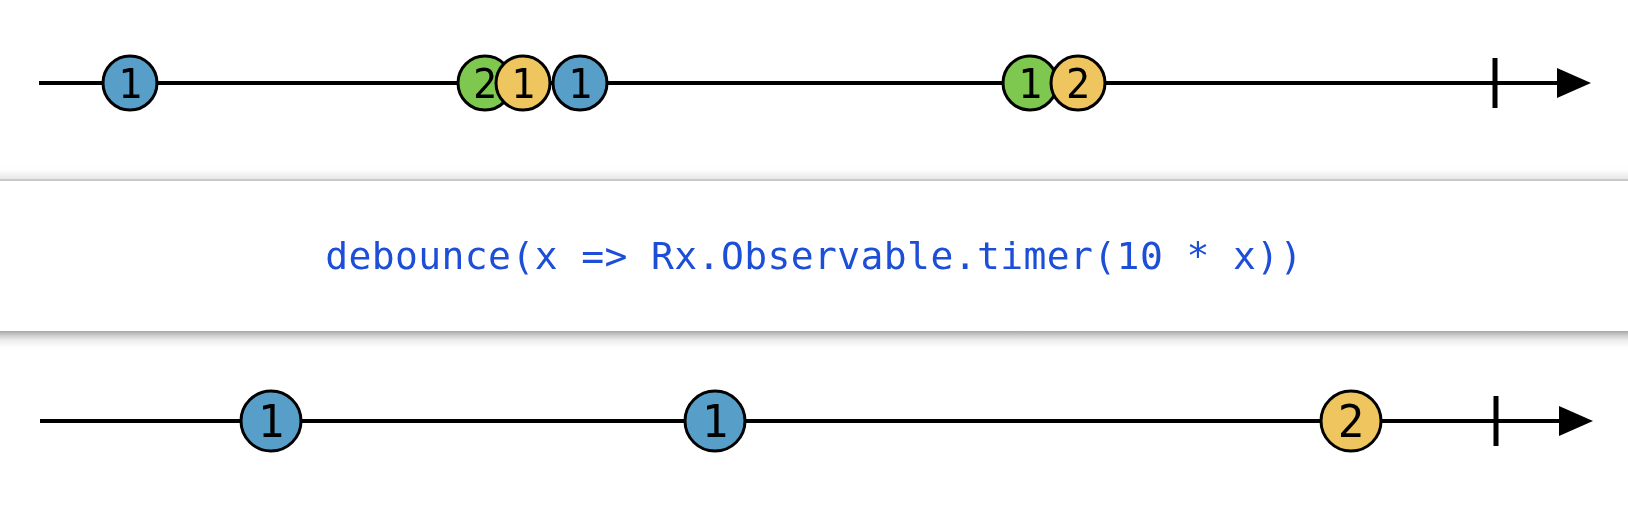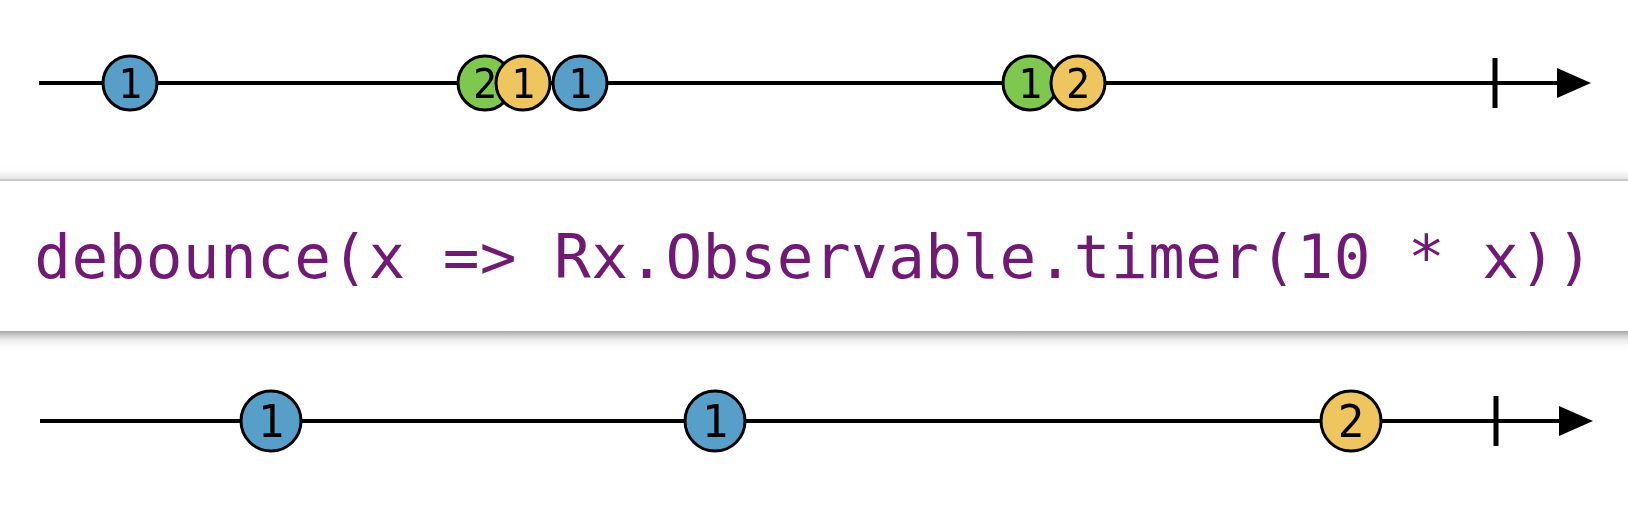--- a/index.html
+++ b/index.html
@@ -26,22 +26,22 @@
     background: #ffffff;
     border-top: 2px solid #c9c9c9;
     display: flex; align-items: center; justify-content: center;
   }
   .gap-below-operator {
     height: 17px; width: 100%;
     background: linear-gradient(to bottom, #a6a6a6 0%, #c9c9c9 22%, #ededed 55%, #ffffff 100%);
   }
 
   .operator-text {
-    font-size: 61px;
-    color: #701a75;
+    font-size: 38px;
+    color: #1d4ed8;
     letter-spacing: 0.4px;
     white-space: pre;
   }
 
   
   .timeline { position: absolute; left: 0; width: 100%; height: 0; }
   .card-input  .timeline { top: 83px; }
   .card-output .timeline { top: 73px; }
 
   .timeline-line {

